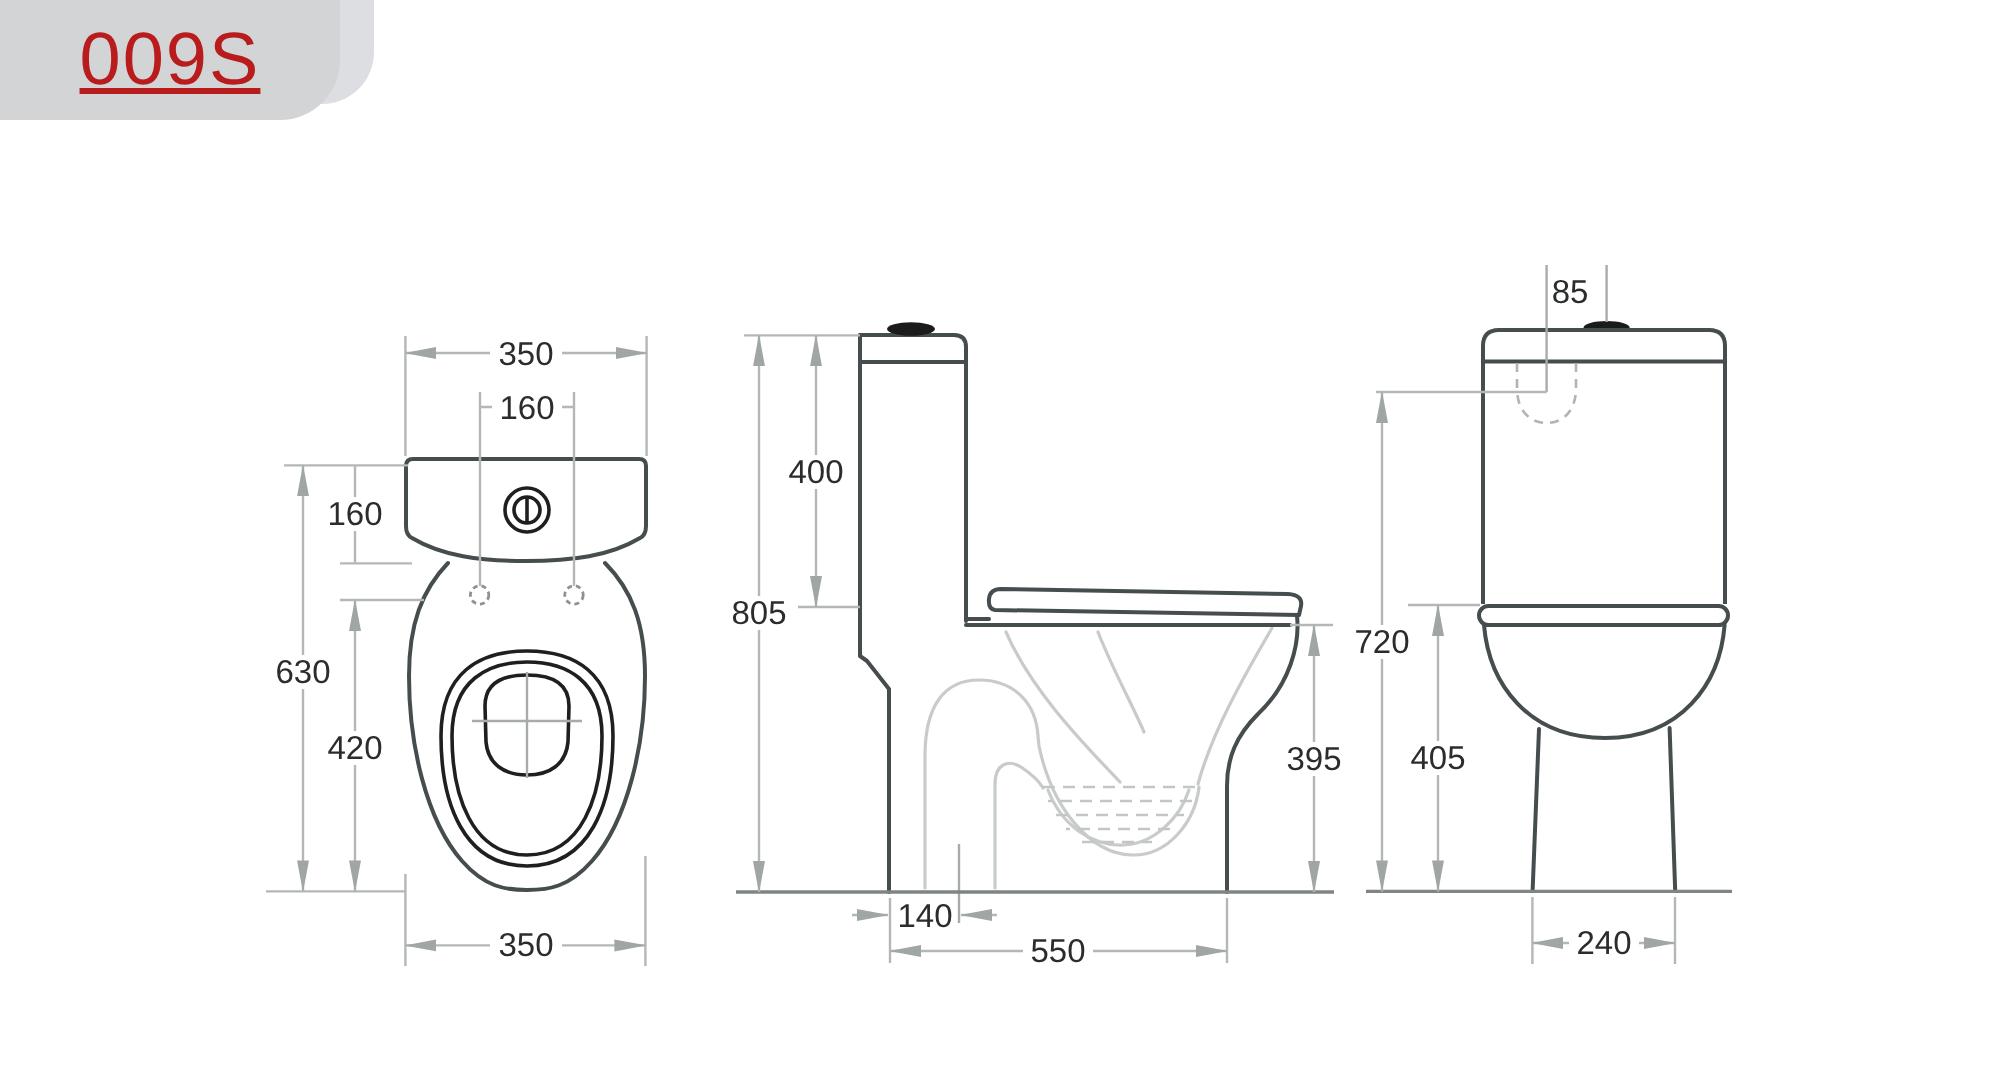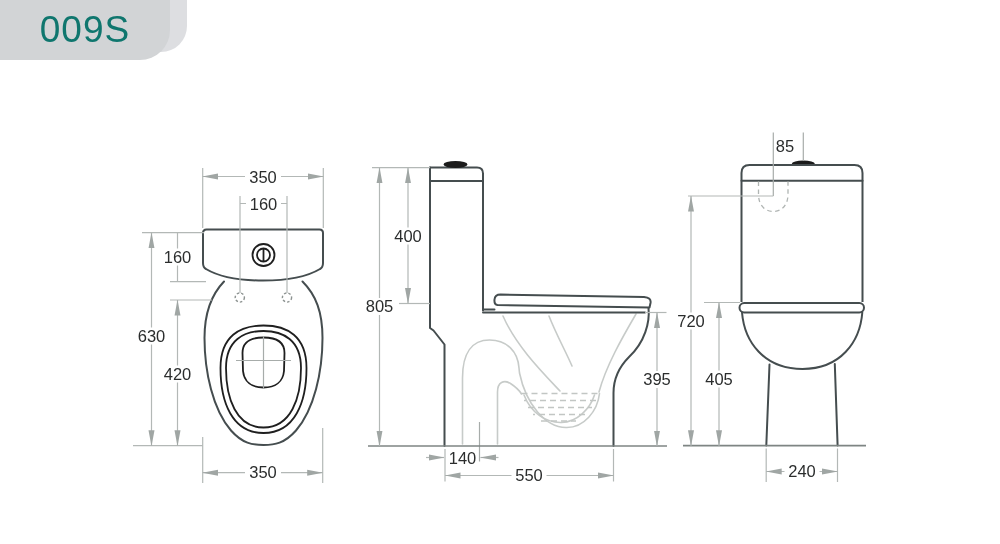--- a/index.html
+++ b/index.html
@@ -2,21 +2,21 @@
 <html><head>
 <meta charset="utf-8">
 <style>
   html,body{margin:0;padding:0;background:#ffffff;}
   #stage{position:relative;width:1000px;height:544px;background:#ffffff;overflow:hidden;
          font-family:"Liberation Sans",sans-serif;}
   .badge-back{position:absolute;left:0;top:0;width:187px;height:52px;background:#dddee1;
               border-bottom-right-radius:26px;}
   .badge{position:absolute;left:0;top:0;width:170px;height:60px;background:#d2d4d6;
          border-bottom-right-radius:30px;display:flex;align-items:center;justify-content:center;}
-  .badge span{font-size:37px;color:#0f766e;letter-spacing:1px;}
+  .badge span{font-size:37px;color:#b91c1c;letter-spacing:1px;text-decoration:underline;}
   svg{position:absolute;left:0;top:0;}
   .o  {stroke:#454d4f;stroke-width:2;fill:none;stroke-linecap:round;stroke-linejoin:round;}
   .of {stroke:#454d4f;stroke-width:2;fill:#ffffff;stroke-linejoin:round;}
   .o2 {stroke:#1f1f1f;stroke-width:1.8;fill:none;}
   .fl {stroke:#7e8583;stroke-width:1.7;fill:none;}
   .g  {stroke:#b3b8b6;stroke-width:1.2;fill:none;}
   .g2 {stroke:#a7acaa;stroke-width:1.2;fill:none;}
   .gi {stroke:#c7cbc9;stroke-width:1.6;fill:none;stroke-linecap:round;}
   .wd {stroke:#c2c6c4;stroke-width:1.3;fill:none;stroke-dasharray:6 4;}
   .bolt{stroke:#8d9391;stroke-width:1.4;fill:none;stroke-dasharray:2.5 2;}

